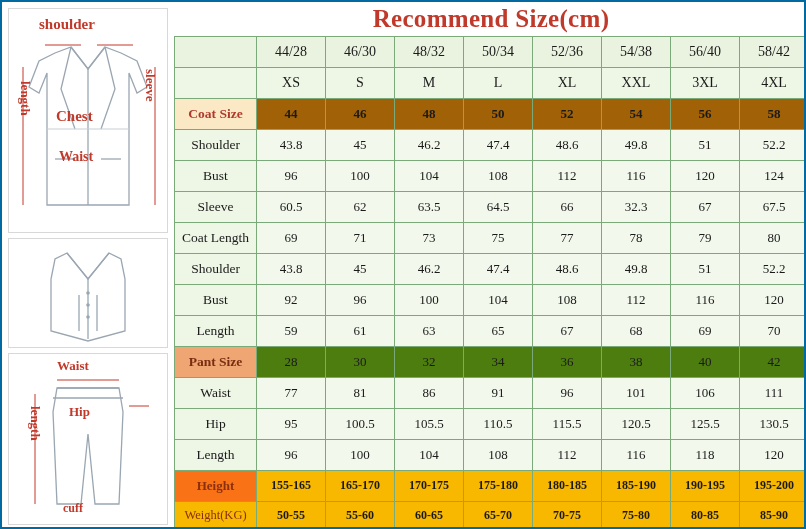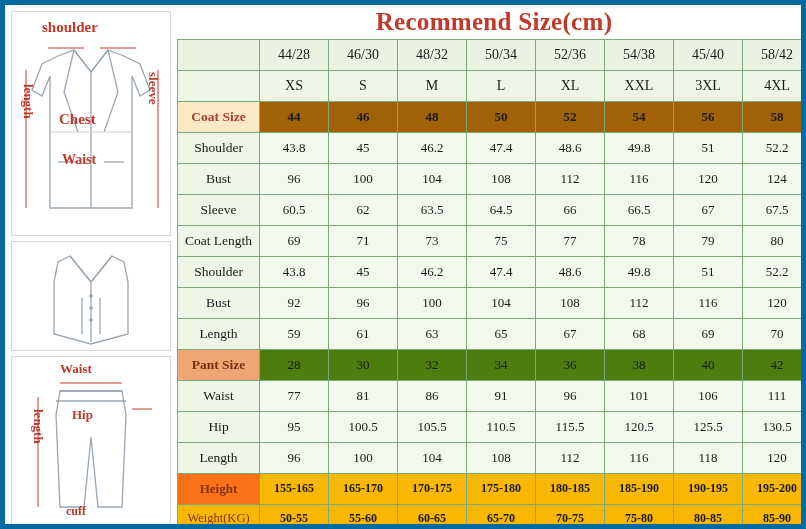--- a/index.html
+++ b/index.html
@@ -8,21 +8,21 @@
     background: #ffffff;
   }
   #page {
     position: relative;
     width: 806px;
     height: 529px;
     background: #ffffff;
     font-family: "Liberation Serif", serif;
     overflow: hidden;
     box-sizing: border-box;
-    border: 5px solid #0369a1;
+    border: 2px solid #0369a1;
   }
   
   #left-col {
     position: absolute;
     left: 0;
     top: 0;
     width: 172px;
     height: 529px;
     background: #ffffff;
     box-sizing: border-box;
@@ -199,21 +199,21 @@
       </colgroup>
       <tbody id="table-body">
           <tr class="row-size-num">
             <td class="lbl"></td>
             <td>44/28</td>
             <td>46/30</td>
             <td>48/32</td>
             <td>50/34</td>
             <td>52/36</td>
             <td>54/38</td>
-            <td>45/40</td>
+            <td>56/40</td>
             <td>58/42</td>
           </tr>
           <tr class="row-size-let">
             <td class="lbl"></td>
             <td>XS</td>
             <td>S</td>
             <td>M</td>
             <td>L</td>
             <td>XL</td>
             <td>XXL</td>
@@ -253,21 +253,21 @@
             <td>120</td>
             <td>124</td>
           </tr>
           <tr class="row-plain">
             <td class="lbl">Sleeve</td>
             <td>60.5</td>
             <td>62</td>
             <td>63.5</td>
             <td>64.5</td>
             <td>66</td>
-            <td>66.5</td>
+            <td>32.3</td>
             <td>67</td>
             <td>67.5</td>
           </tr>
           <tr class="row-plain">
             <td class="lbl">Coat Length</td>
             <td>69</td>
             <td>71</td>
             <td>73</td>
             <td>75</td>
             <td>77</td>

